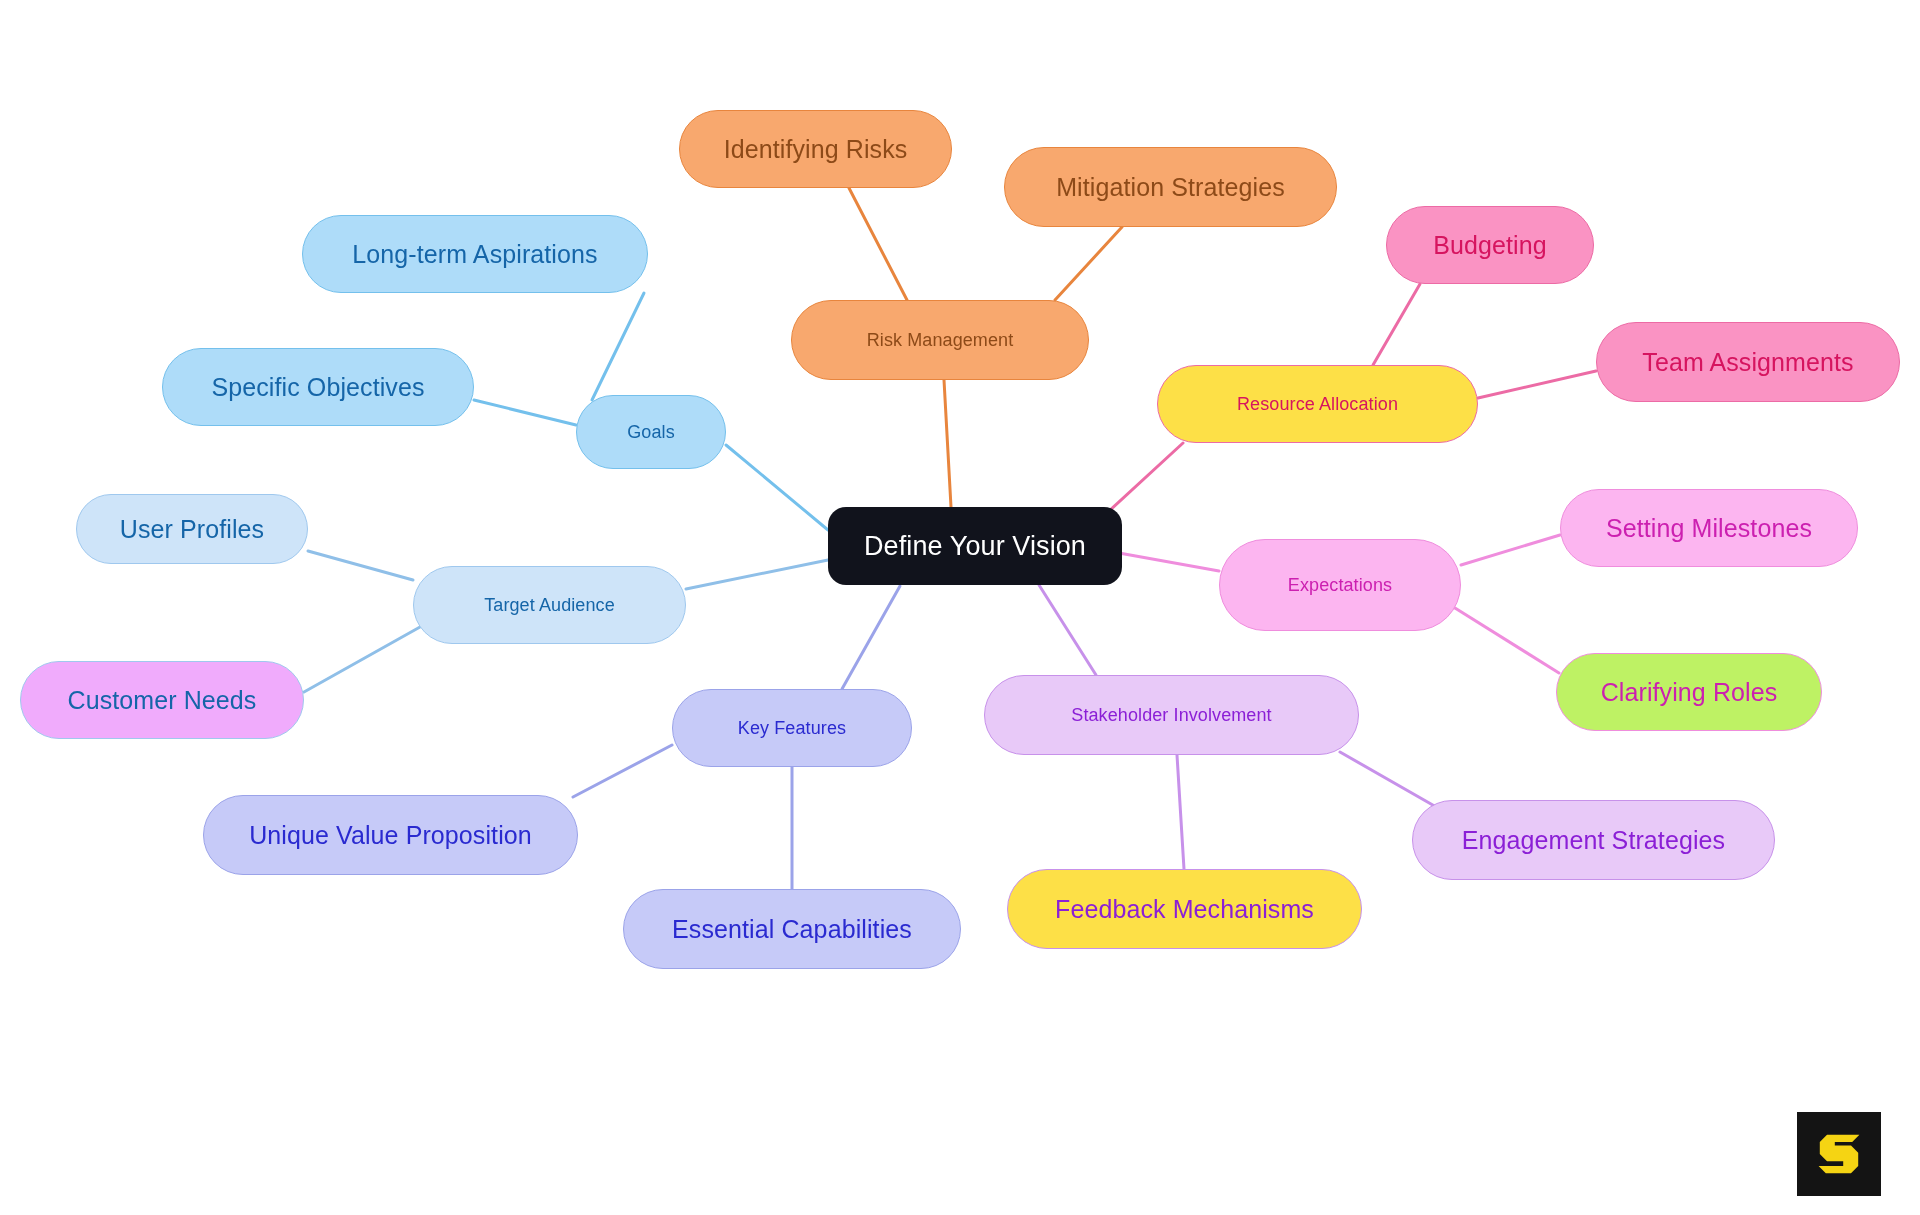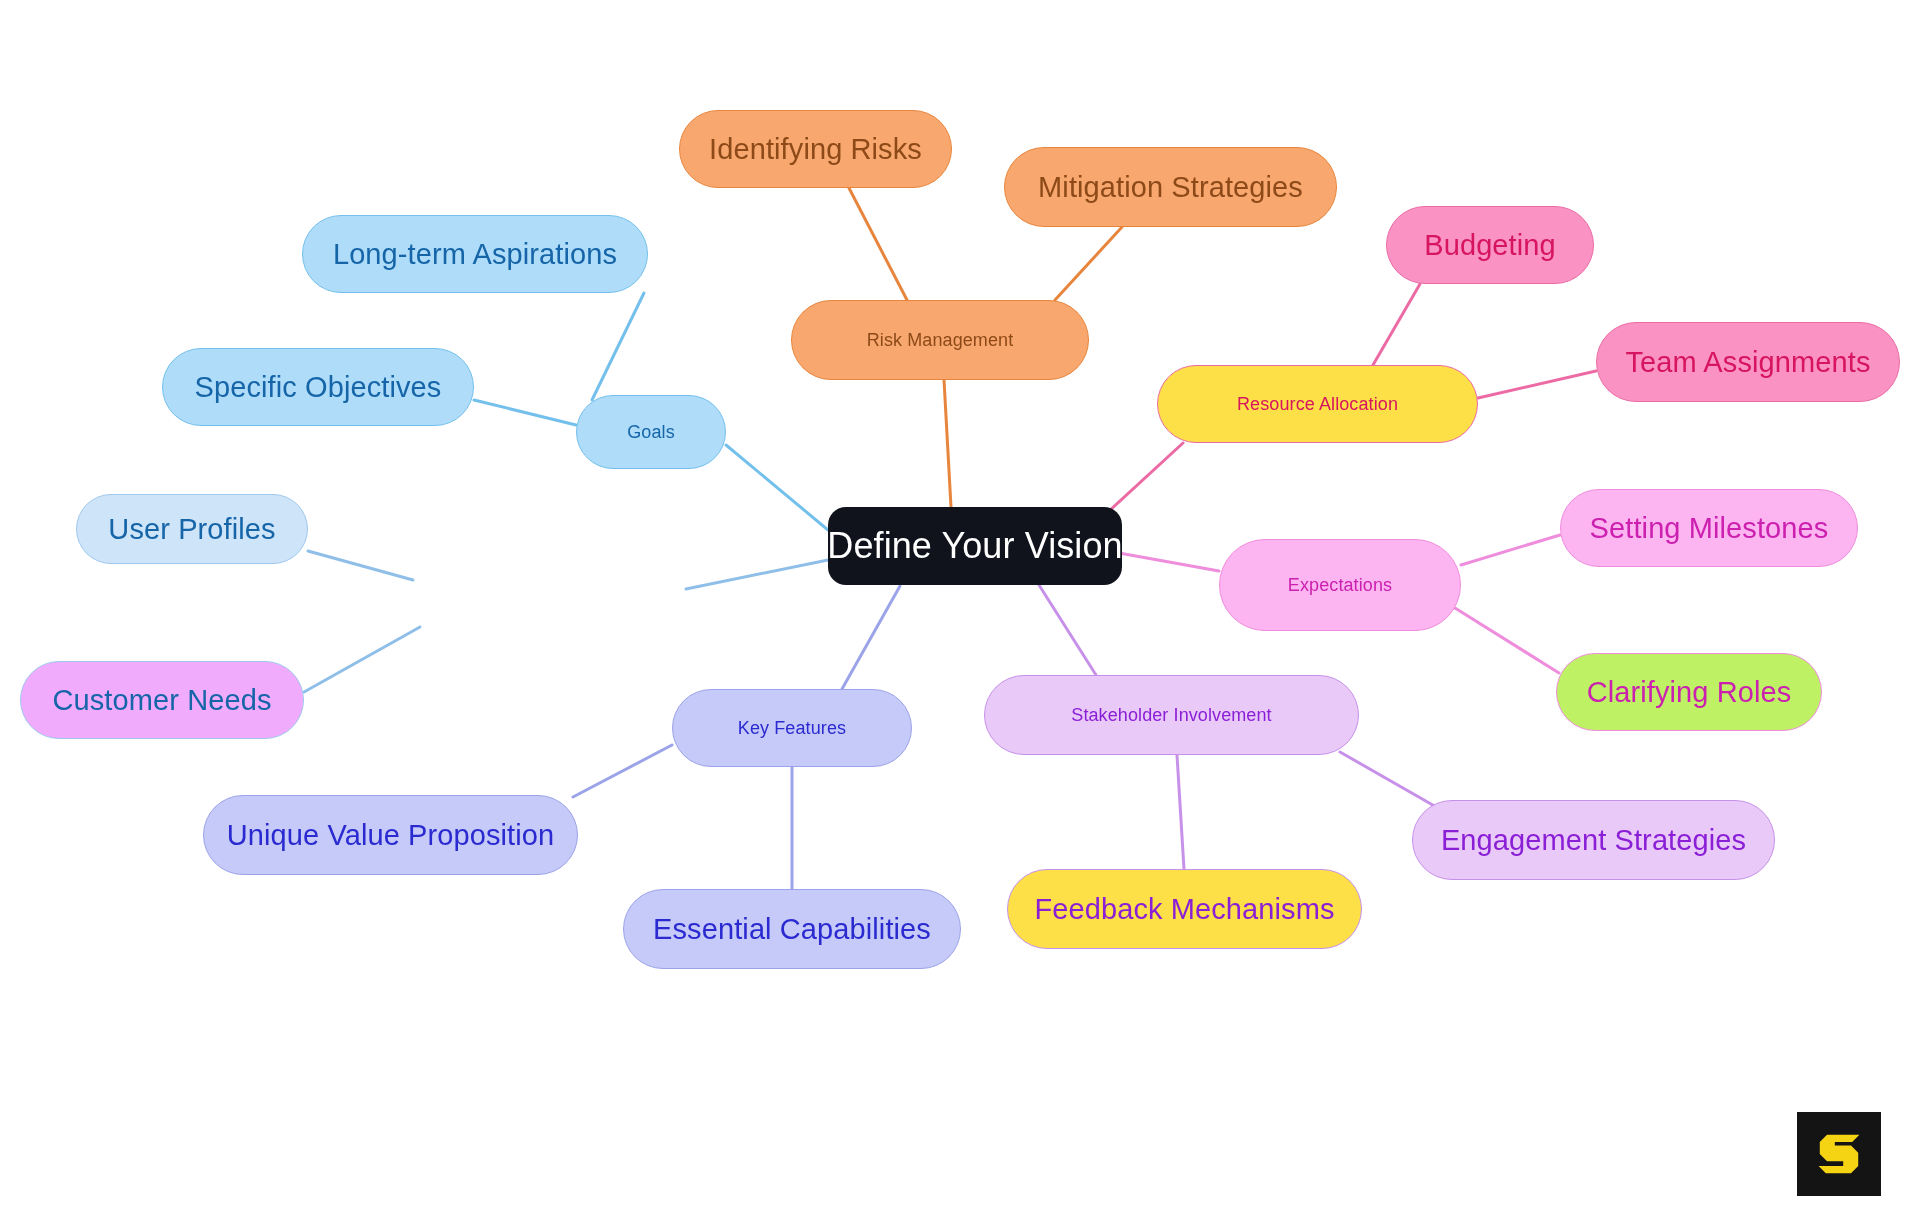--- a/index.html
+++ b/index.html
@@ -47,28 +47,28 @@
     border-width: 1.6px;
     white-space: nowrap;
     letter-spacing: 0.1px;
     -webkit-font-smoothing: antialiased;
   }
   .node.root {
     border-width: 0;
     color: #ffffff;
     background: #11131c;
     border-radius: 18px;
-    font-size: 36px;
+    font-size: 27px;
   }
   .node.branch {
     font-size: 18px;
     border-radius: 999px;
   }
   .node.leaf {
-    font-size: 29px;
+    font-size: 25px;
     border-radius: 999px;
   }
   #logo-badge {
     position: absolute;
     background: #141414;
     display: flex;
     align-items: center;
     justify-content: center;
   }
 </style>
@@ -109,20 +109,23 @@
         <span>Specific Objectives</span>
       </div>
       <div class="node branch" style="left: 576px; top: 395px; width: 150px; height: 74px; background: rgb(174, 220, 249); border-color: rgb(116, 192, 236); color: rgb(21, 101, 168);">
         <span>Goals</span>
       </div>
       <div class="node leaf" style="left: 76px; top: 494px; width: 232px; height: 70px; background: rgb(206, 228, 249); border-color: rgb(159, 200, 238); color: rgb(21, 101, 168);">
         <span>User Profiles</span>
       </div>
       <div class="node leaf" style="left: 20px; top: 661px; width: 284px; height: 78px; background: #f0abfc; border-color: rgb(159, 200, 238); color: rgb(21, 101, 168);">
         <span>Customer Needs</span>
+      </div>
+      <div class="node branch" style="left: 413px; top: 566px; width: 273px; height: 78px; background: rgb(206, 228, 249); border-color: rgb(159, 200, 238); color: rgb(21, 101, 168);">
+        <span>Target Audience</span>
       </div>
       <div class="node leaf" style="left: 679px; top: 110px; width: 273px; height: 78px; background: rgb(248, 168, 110); border-color: rgb(232, 133, 61); color: rgb(141, 74, 24);">
         <span>Identifying Risks</span>
       </div>
       <div class="node leaf" style="left: 1004px; top: 147px; width: 333px; height: 80px; background: rgb(248, 168, 110); border-color: rgb(232, 133, 61); color: rgb(141, 74, 24);">
         <span>Mitigation Strategies</span>
       </div>
       <div class="node branch" style="left: 791px; top: 300px; width: 298px; height: 80px; background: rgb(248, 168, 110); border-color: rgb(232, 133, 61); color: rgb(141, 74, 24);">
         <span>Risk Management</span>
       </div>

